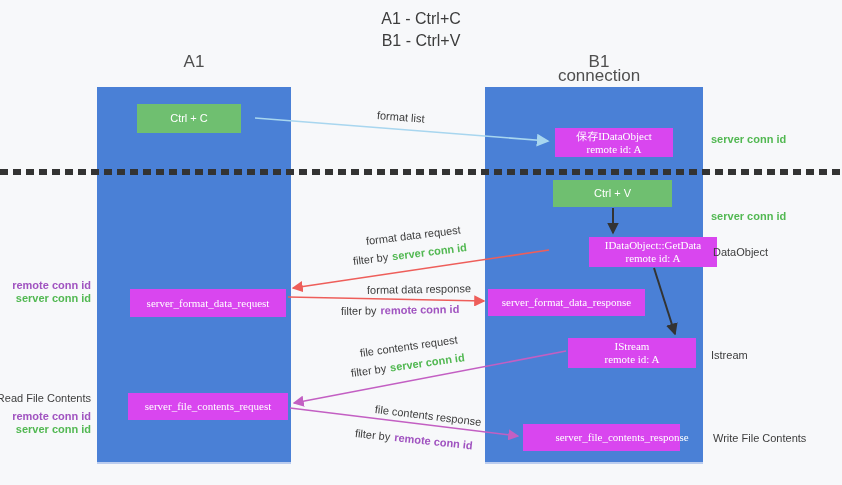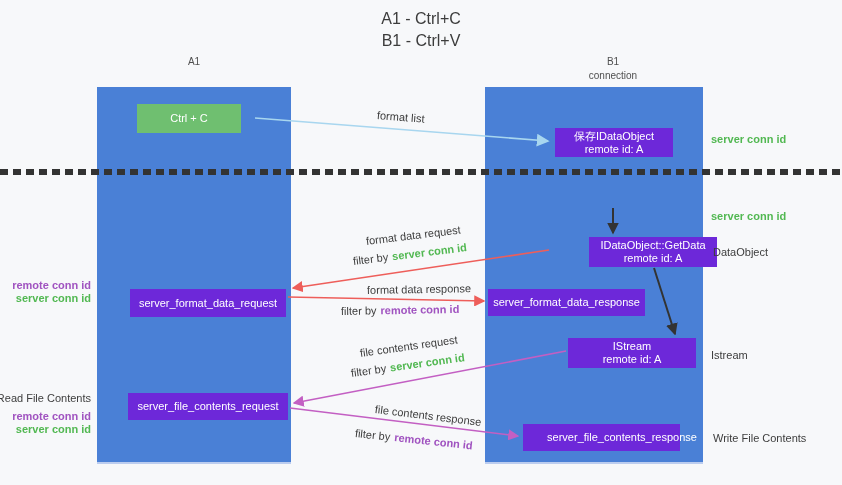--- a/index.html
+++ b/index.html
@@ -8,34 +8,34 @@
     background:#f7f8fa;
     font-family:"Liberation Sans","DejaVu Sans",sans-serif;
     color:#3d3d3d;
   }
   .title{
     position:absolute;left:0;top:8px;width:842px;text-align:center;
     font-size:16px;line-height:22px;color:#3c3c3c;
   }
   .col-header{
     position:absolute;top:55px;text-align:center;
-    font-size:10px;line-height:14px;color:#4f4f4f;
+    font-size:17px;line-height:14px;color:#4f4f4f;
   }
   .column{
     position:absolute;top:87px;height:375px;background:#4A80D6;
     border-bottom:2px solid #bccdef;
   }
   .svg-layer{position:absolute;left:0;top:0;width:842px;height:485px;pointer-events:none;}
   .node{
     position:absolute;display:flex;flex-direction:column;align-items:center;justify-content:center;
     color:#ffffff;font-size:11px;line-height:13px;text-align:center;white-space:nowrap;
     box-sizing:border-box;
   }
   .green{background:#6FBF70;}
-  .orange{background:#6d28d9;}
+  .orange{background:#d946ef;font-family:Liberation Serif, serif;}
   .arrow-label{
     position:absolute;font-size:11px;line-height:13px;color:#3d3d3d;white-space:nowrap;
     transform-origin:left center;
   }
   .side-label{position:absolute;font-size:11px;line-height:13px;white-space:nowrap;}
   .left-labels{text-align:right;}
   .g{color:#52B852;font-weight:bold;}
   .p{color:#A053C0;font-weight:bold;}
   .plain{color:#3d3d3d;font-weight:normal;}
   .fb{margin-right:4px;}
@@ -46,21 +46,21 @@
 <div class="canvas">
 
   <div class="title">
     <div>A1 - Ctrl+C</div>
     <div>B1 - Ctrl+V</div>
   </div>
 
   <div class="col-header" style="left:97px;width:194px;">
     <div>A1</div>
   </div>
-  <div class="col-header" style="left:504px;width:218px;">
+  <div class="col-header" style="left:490px;width:218px;">
     <div>B1</div>
     <div>connection</div>
   </div>
 
   <div class="column" style="left:97px;width:194px;"></div>
   <div class="column" style="left:485px;width:218px;"></div>
 
   <svg class="svg-layer" viewBox="0 0 842 485">
     <defs>
       <marker id="m-blue" viewBox="0 0 8 8" refX="7" refY="4" markerWidth="8" markerHeight="8" orient="auto">
@@ -96,20 +96,23 @@
 
   <div class="node green" style="left:137px;top:104px;width:104px;height:29px;">
     <span>Ctrl + C</span>
   </div>
 
   <div class="node orange" style="left:555px;top:128px;width:118px;height:29px;">
     <span>保存IDataObject</span>
     <span>remote id: A</span>
   </div>
 
+  <div class="node green" style="left:553px;top:180px;width:119px;height:27px;">
+    <span>Ctrl + V</span>
+  </div>
 
   <div class="node orange" style="left:550px;top:237px;width:128px;height:30px;margin-left:39px;">
     <span>IDataObject::GetData</span>
     <span>remote id: A</span>
   </div>
 
   <div class="node orange" style="left:130px;top:277px;width:156px;height:28px;margin-top:12px;">
     <span>server_format_data_request</span>
   </div>
 

